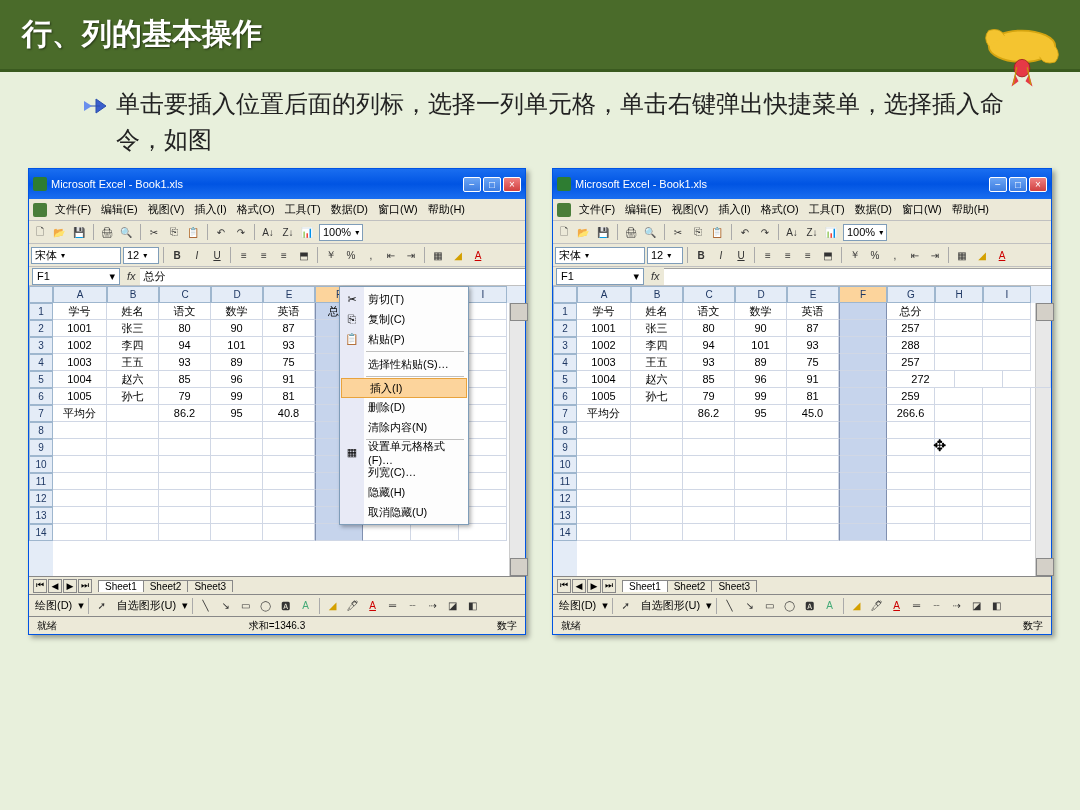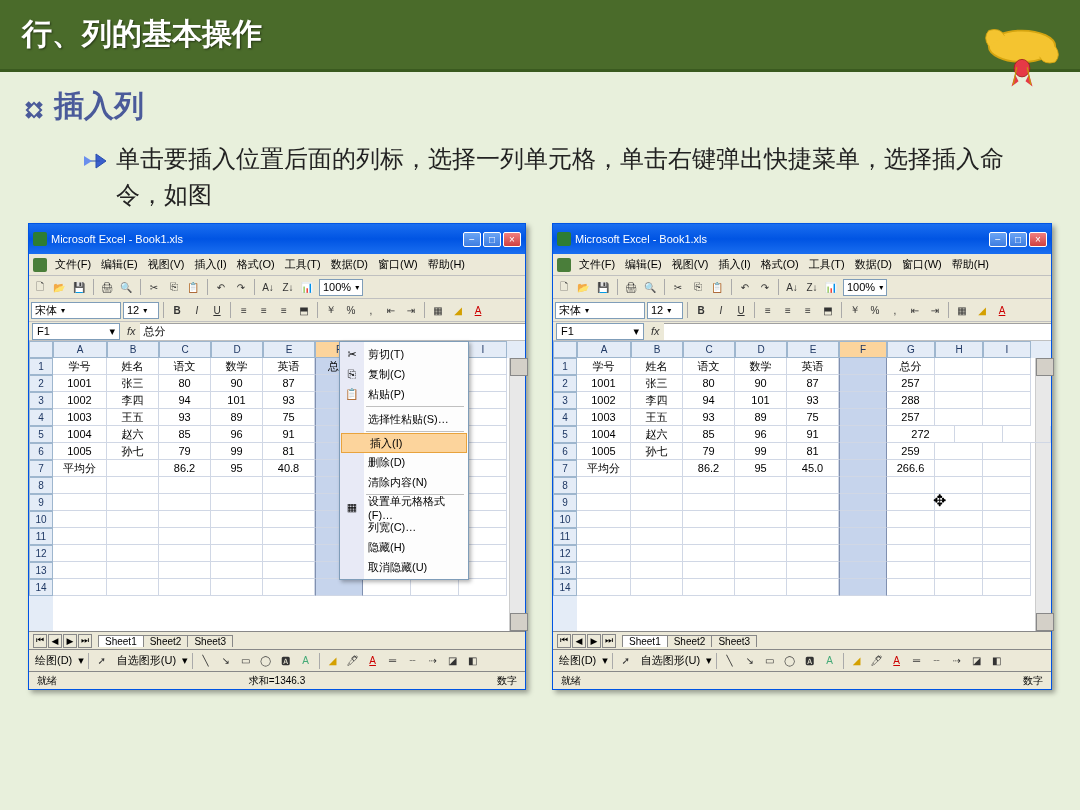--- a/index.html
+++ b/index.html
@@ -246,34 +246,20 @@
     <path d="M88 30 Q95 40 88 48 Q75 52 70 42" fill="#f4c430" stroke="#d4a410"></path>
     <ellipse cx="50" cy="55" rx="9" ry="10" fill="#e63946" stroke="#a02020"></ellipse>
     <path d="M42 62 L38 76 L46 70 Z" fill="#e63946"></path>
     <path d="M58 62 L62 76 L54 70 Z" fill="#e63946"></path>
     <path d="M44 54 L40 74" stroke="#c0a000" stroke-width="1.3"></path>
     <path d="M56 54 L60 74" stroke="#c0a000" stroke-width="1.3"></path>
   </svg>
 </div>
 
 <div class="slide-body">
-  <div class="subtitle">
-    <span class="diamond-icon">
-      <svg viewBox="0 0 24 24">
-          <g transform="rotate(45 12 12)">
-        <rect x="7" y="7" width="10" height="10" fill="none" stroke="#4a5a9a" stroke-width="2"></rect>
-        <rect x="9.5" y="2" width="5" height="5" fill="#4a5a9a"></rect>
-        <rect x="9.5" y="17" width="5" height="5" fill="#4a5a9a"></rect>
-        <rect x="2" y="9.5" width="5" height="5" fill="#4a5a9a"></rect>
-        <rect x="17" y="9.5" width="5" height="5" fill="#4a5a9a"></rect>
-      </g>
-        </svg>
-    </span>
-    <span>插入列</span>
-  </div>
   <div class="instruction">
     <span class="arrow-icon">
       <svg viewBox="0 0 28 22">
           <path d="M2 11 L18 11 M14 4 L24 11 L14 18 Z" fill="#3a5fcd" stroke="#2a4fad" stroke-width="1"></path>
           <path d="M2 6 L10 11 L2 16 Z" fill="#6a8fed"></path>
         </svg>
     </span>
     <span>单击要插入位置后面的列标，选择一列单元格，单击右键弹出快捷菜单，选择插入命令，如图</span>
   </div>
 

